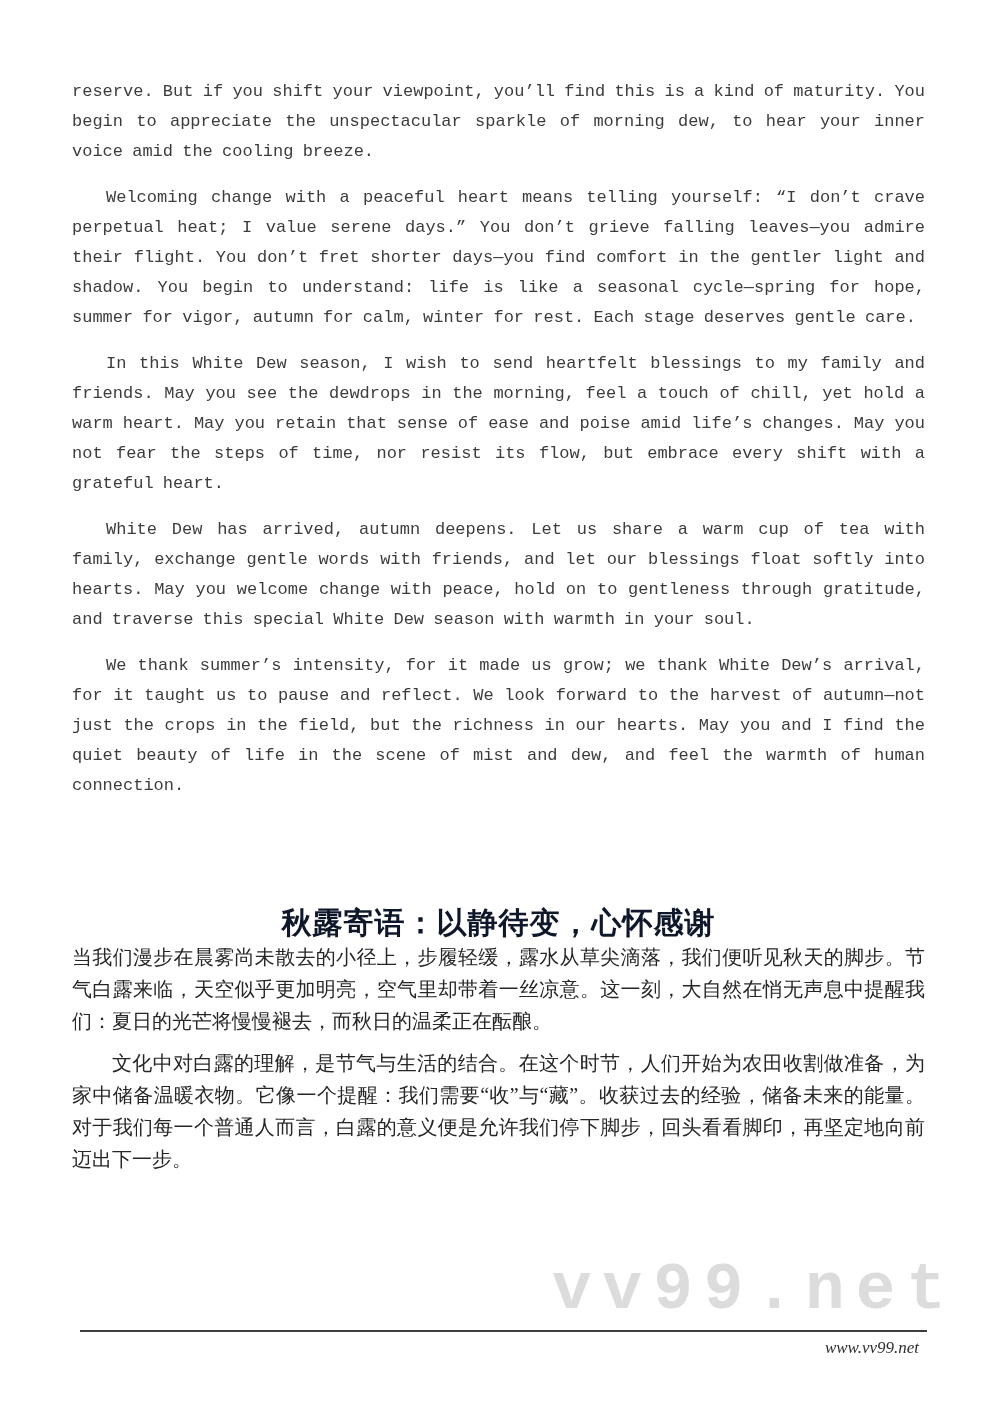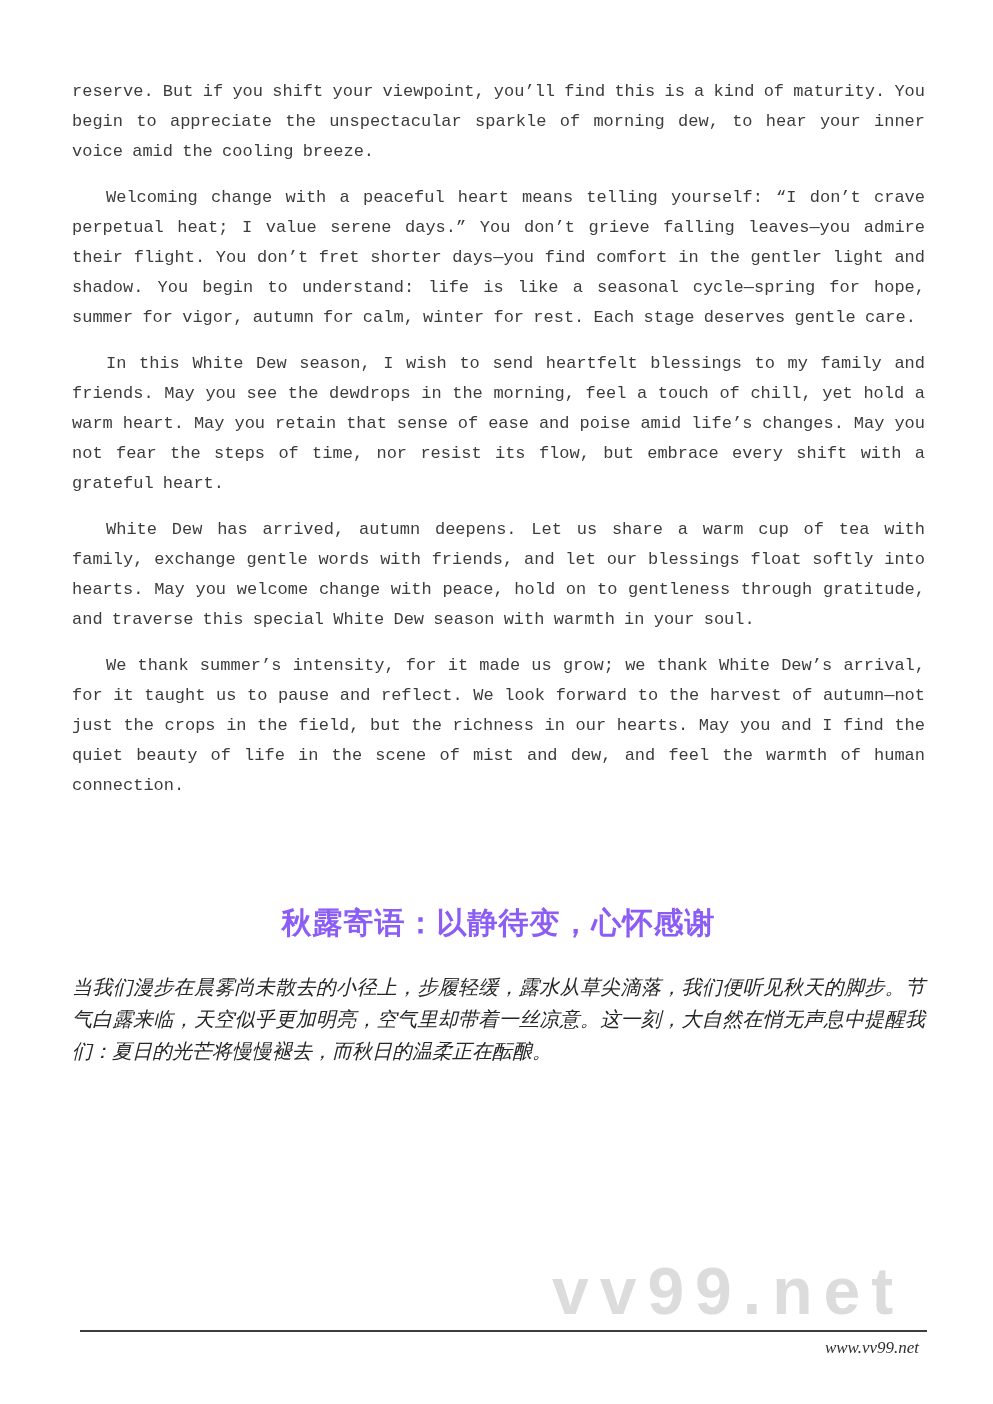--- a/index.html
+++ b/index.html
@@ -33,46 +33,44 @@
   }
   .flush {
     text-indent: 0 !important;
   }
   
   .cn-heading {
     font-family: "Liberation Serif", "DejaVu Serif", serif;
     font-size: 30px;
     line-height: 36px;
     font-weight: bold;
-    color: #8b5cf6;
+    color: #0f172a;
     text-align: center;
     letter-spacing: 1px;
     margin: 104px 0 0 0;
   }
   
   .cn-section {
-    margin-top: 30px;
-    font-style: italic;
   }
   .cn {
     font-family: "Liberation Serif", "DejaVu Serif", serif;
     font-size: 20px;
     line-height: 32px;
     color: #262626;
     text-align: justify;
     margin: 0 0 10px 0;
     text-indent: 2em;
   }
   
   .watermark {
     position: absolute;
     left: 552px;
     top: 1258px;
     z-index: 0;
-    font-family: Liberation Sans, sans-serif;
+    font-family: Liberation Mono, monospace;
     font-weight: bold;
     font-size: 66px;
     line-height: 1;
     letter-spacing: 11px;
     color: #dcdcdc;
     white-space: nowrap;
   }
   
   .footer {
     position: absolute;
@@ -107,20 +105,21 @@
       <p class="en">Welcoming change with a peaceful heart means telling yourself: “I don’t crave perpetual heat; I value serene days.” You don’t grieve falling leaves—you admire their flight. You don’t fret shorter days—you find comfort in the gentler light and shadow. You begin to understand: life is like a seasonal cycle—spring for hope, summer for vigor, autumn for calm, winter for rest. Each stage deserves gentle care.</p>
       <p class="en">In this White Dew season, I wish to send heartfelt blessings to my family and friends. May you see the dewdrops in the morning, feel a touch of chill, yet hold a warm heart. May you retain that sense of ease and poise amid life’s changes. May you not fear the steps of time, nor resist its flow, but embrace every shift with a grateful heart.</p>
       <p class="en">White Dew has arrived, autumn deepens. Let us share a warm cup of tea with family, exchange gentle words with friends, and let our blessings float softly into hearts. May you welcome change with peace, hold on to gentleness through gratitude, and traverse this special White Dew season with warmth in your soul.</p>
       <p class="en">We thank summer’s intensity, for it made us grow; we thank White Dew’s arrival, for it taught us to pause and reflect. We look forward to the harvest of autumn—not just the crops in the field, but the richness in our hearts. May you and I find the quiet beauty of life in the scene of mist and dew, and feel the warmth of human connection.</p>
     </section>
 
     <h1 class="cn-heading">秋露寄语：以静待变，心怀感谢</h1>
 
     <section class="cn-section">
       <p class="cn flush">当我们漫步在晨雾尚未散去的小径上，步履轻缓，露水从草尖滴落，我们便听见秋天的脚步。节气白露来临，天空似乎更加明亮，空气里却带着一丝凉意。这一刻，大自然在悄无声息中提醒我们：夏日的光芒将慢慢褪去，而秋日的温柔正在酝酿。</p>
+      <p class="cn">文化中对白露的理解，是节气与生活的结合。在这个时节，人们开始为农田收割做准备，为家中储备温暖衣物。它像一个提醒：我们需要“收”与“藏”。收获过去的经验，储备未来的能量。对于我们每一个普通人而言，白露的意义便是允许我们停下脚步，回头看看脚印，再坚定地向前迈出下一步。</p>
     </section>
   </div>
 
   <div class="footer">
     <div class="footer-rule"></div>
     <div class="footer-url">www.vv99.net</div>
   </div>
 </div>
 
 </body></html>

